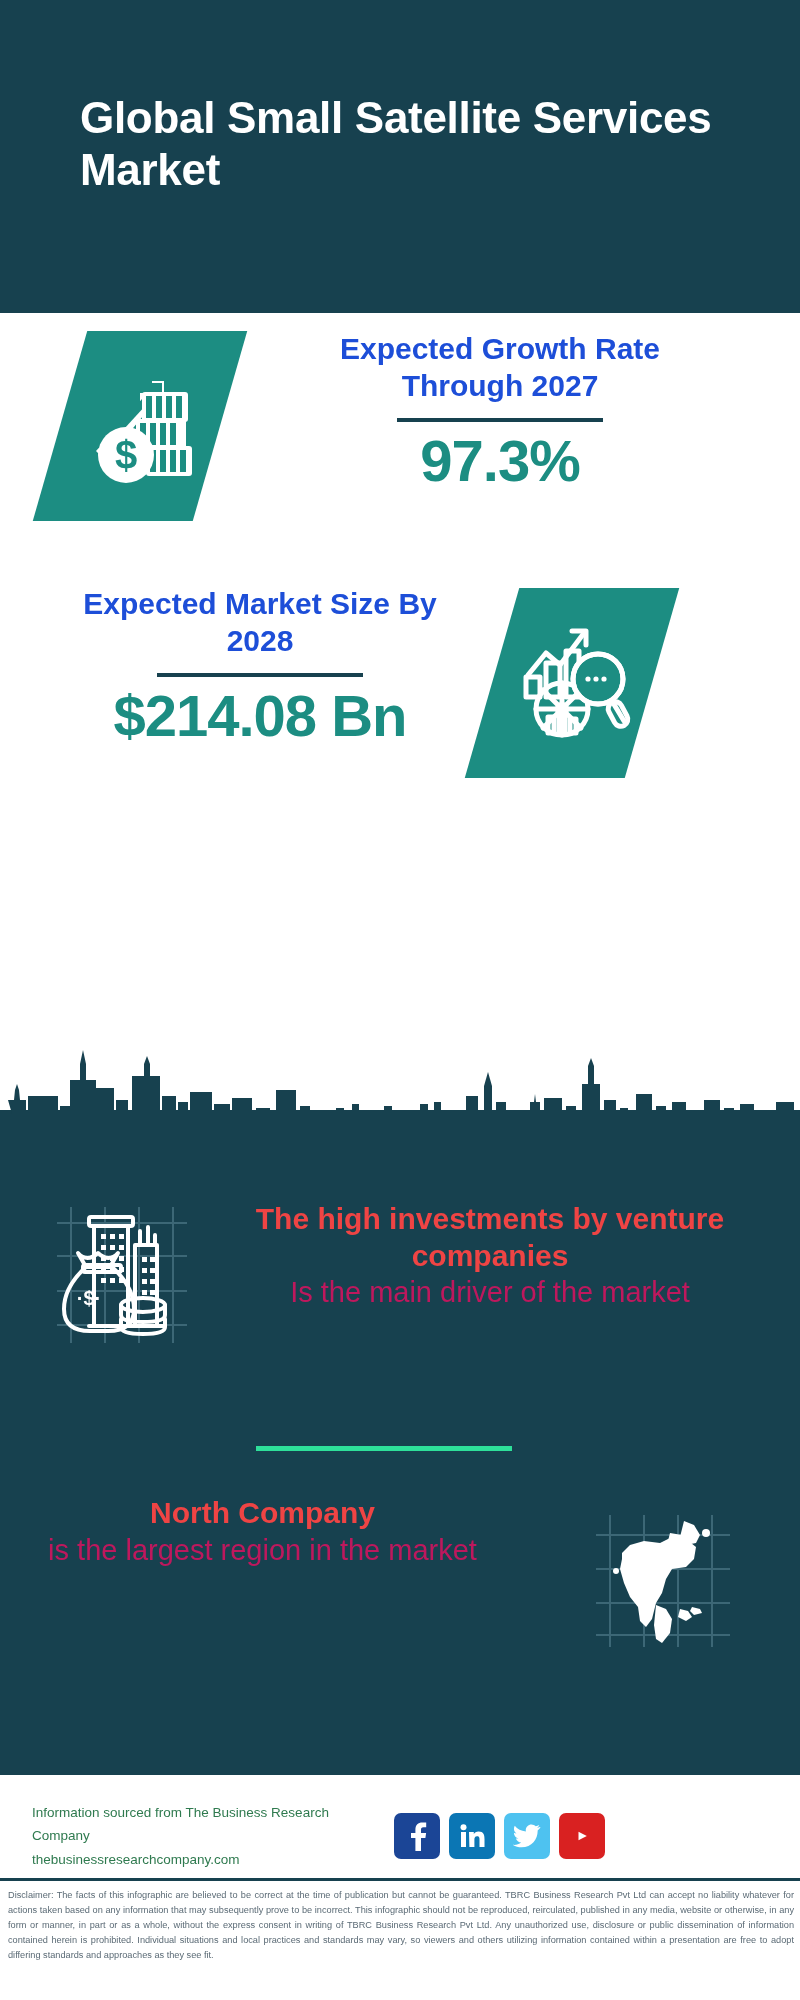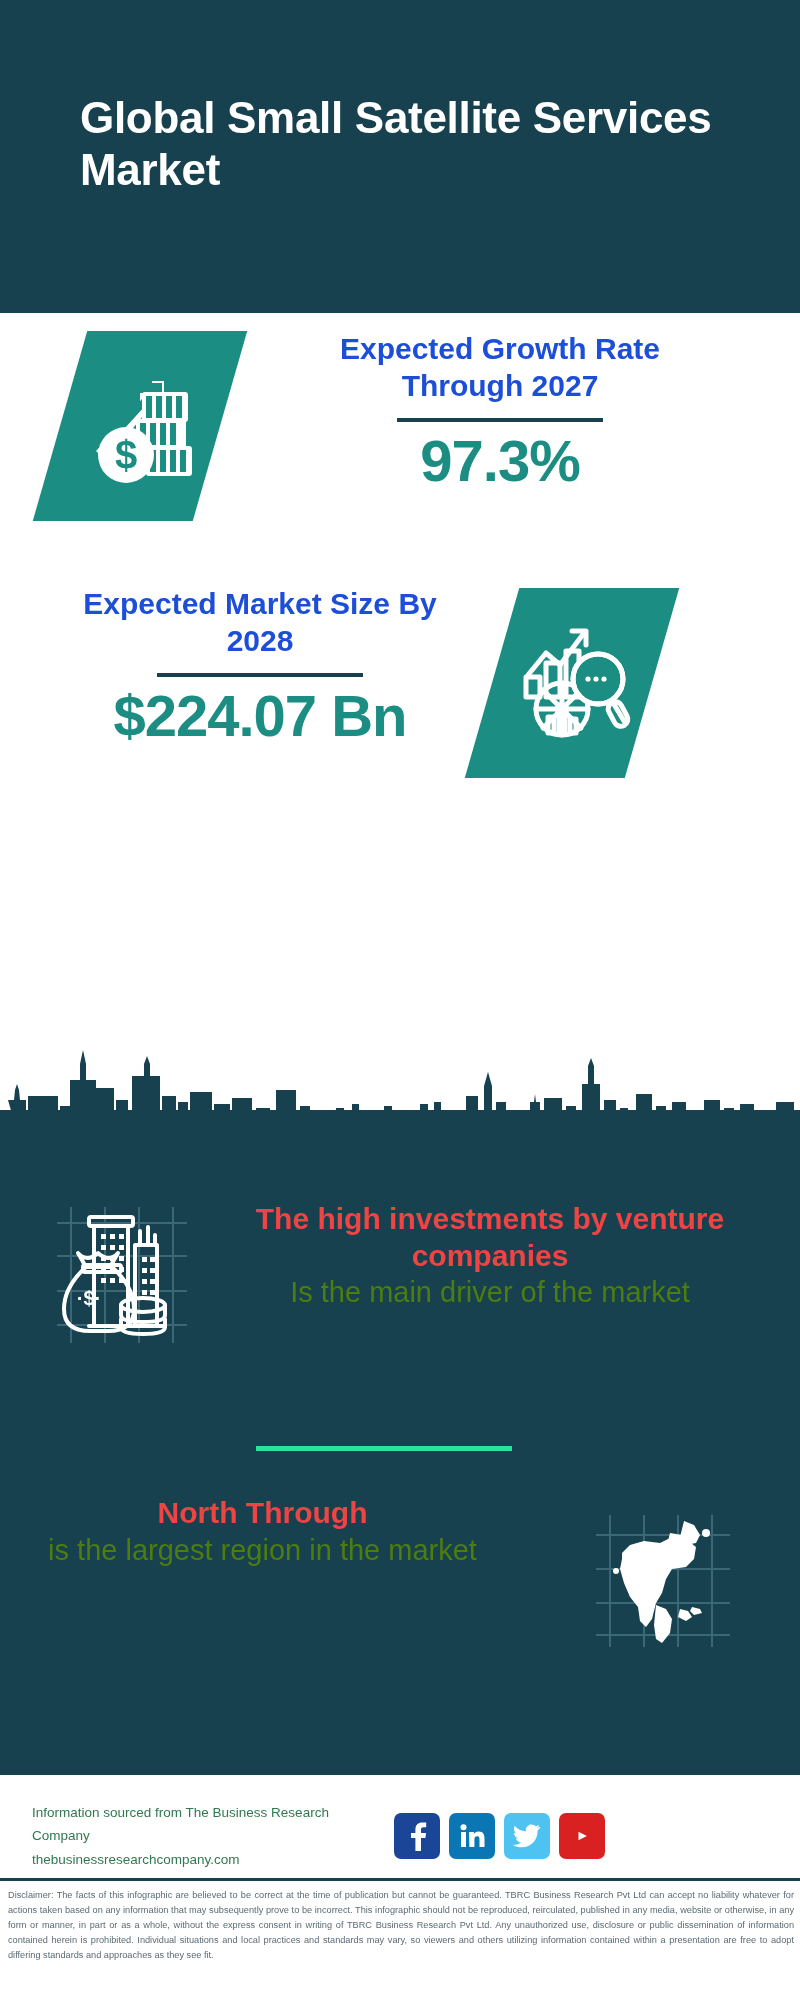--- a/index.html
+++ b/index.html
@@ -78,21 +78,21 @@
   .driver-row{
     position:absolute;left:0;top:1195px;width:800px;height:180px;
     display:flex;align-items:flex-start;
   }
   .icon-cell{width:240px;display:flex;justify-content:center;padding-top:6px;}
   .driver-copy{width:500px;text-align:center;padding-top:6px;}
   .hl-green{
     color:#ef4444;font-size:30px;font-weight:bold;line-height:1.22;margin:0;
   }
   .body-white{
-    color:#4d7c0f;font-size:29px;line-height:1.25;margin:0;font-weight:normal;
+    color:#be185d;font-size:29px;line-height:1.25;margin:0;font-weight:normal;
   }
 
   .green-divider{
     position:absolute;left:256px;top:1438px;width:256px;height:5px;
     background:#2ee09a;border:0;
   }
 
   
   .region-row{
     position:absolute;left:0;top:1495px;width:800px;height:190px;
@@ -187,21 +187,21 @@
         <p class="stat-heading">Expected Growth Rate Through 2027</p>
         <hr class="rule">
         <p class="stat-value">97.3%</p>
       </div>
     </div>
 
     <div class="stat2">
       <div class="statcopy s2copy">
         <p class="stat-heading">Expected Market Size By 2028</p>
         <hr class="rule">
-        <p class="stat-value">$224.07 Bn</p>
+        <p class="stat-value">$214.08 Bn</p>
       </div>
       <div class="para p2">
         <div class="para-inner">
           <span>
             <svg width="120" height="120" viewBox="0 0 120 120">
               <g fill="none" stroke="#ffffff" stroke-width="5" stroke-linecap="round" stroke-linejoin="round">
                 <polyline points="16,54 34,32 48,44 72,12"></polyline>
                 <polyline points="60,10 74,10 74,24"></polyline>
                 <rect x="14" y="56" width="14" height="20"></rect>
                 <rect x="34" y="42" width="14" height="34"></rect>
@@ -341,21 +341,21 @@
     <div class="driver-copy">
       <p class="hl-green">The high investments by venture companies</p>
       <p class="body-white">Is the main driver of the market</p>
     </div>
   </div>
 
   <hr class="green-divider">
 
   <div class="region-row">
     <div class="region-copy">
-      <p class="hl-green">North Through</p>
+      <p class="hl-green">North Company</p>
       <p class="body-white">is the largest region in the market</p>
     </div>
     <div class="map-cell">
       <span>
         <svg width="150" height="140" viewBox="0 0 150 140">
           <g stroke="#3c6776" stroke-width="2" fill="none">
             <line x1="8" y1="26" x2="142" y2="26"></line>
             <line x1="8" y1="60" x2="142" y2="60"></line>
             <line x1="8" y1="94" x2="142" y2="94"></line>
             <line x1="8" y1="126" x2="142" y2="126"></line>

